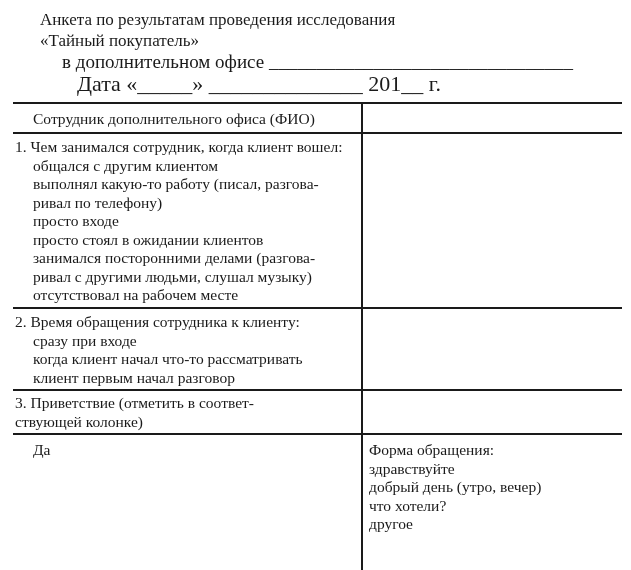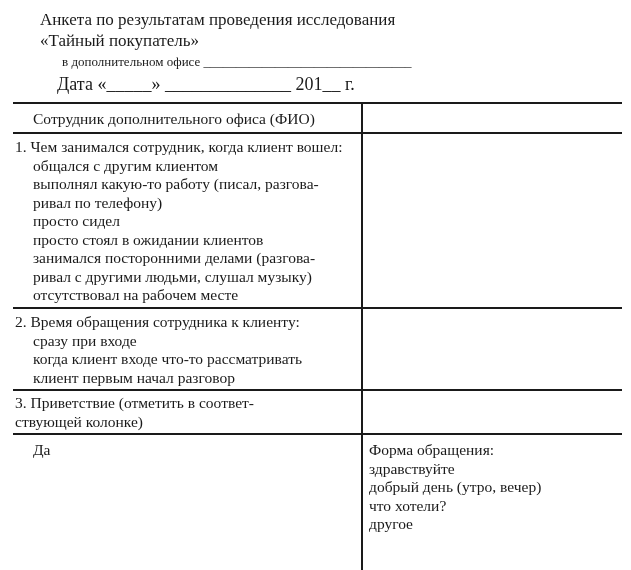--- a/index.html
+++ b/index.html
@@ -17,27 +17,27 @@
   .header { padding-top: 9px; }
   .title-block {
     margin-left: 40px;
     width: 591px;
     text-align: left;
     font-size: 17px;
     line-height: 21px;
   }
   .office-line {
     margin-left: 62px;
-    font-size: 13px;
+    font-size: 19px;
     line-height: 22px;
     white-space: nowrap;
   }
   .date-line {
-    margin-left: 57px;
-    font-size: 18px;
+    margin-left: 77px;
+    font-size: 22px;
     line-height: 22px;
     white-space: nowrap;
   }
   table.survey {
     border-collapse: collapse;
     table-layout: fixed;
     margin: 7px 0 0 13px;
     width: 609px;
     border-bottom: 2px solid #1a1a1a;
   }
@@ -88,34 +88,34 @@
     </td>
     <td class="acell"></td>
   </tr>
 
   <tr class="r2">
     <td class="qcell">
       <div class="line">1. Чем занимался сотрудник, когда клиент вошел:</div>
       <div class="line ind">общался с другим клиентом</div>
       <div class="line ind">выполнял какую-то работу (писал, разгова-</div>
       <div class="line ind">ривал по телефону)</div>
-      <div class="line ind">просто сидел</div>
+      <div class="line ind">просто входе</div>
       <div class="line ind">просто стоял в ожидании клиентов</div>
       <div class="line ind">занимался посторонними делами (разгова-</div>
       <div class="line ind">ривал с другими людьми, слушал музыку)</div>
       <div class="line ind">отсутствовал на рабочем месте</div>
     </td>
     <td class="acell"></td>
   </tr>
 
   <tr class="r3">
     <td class="qcell">
       <div class="line">2. Время обращения сотрудника к клиенту:</div>
       <div class="line ind">сразу при входе</div>
-      <div class="line ind">когда клиент входе что-то рассматривать</div>
+      <div class="line ind">когда клиент начал что-то рассматривать</div>
       <div class="line ind">клиент первым начал разговор</div>
     </td>
     <td class="acell"></td>
   </tr>
 
   <tr class="r4">
     <td class="qcell">
       <div class="line">3. Приветствие (отметить в соответ-</div>
       <div class="line">ствующей колонке)</div>
     </td>

